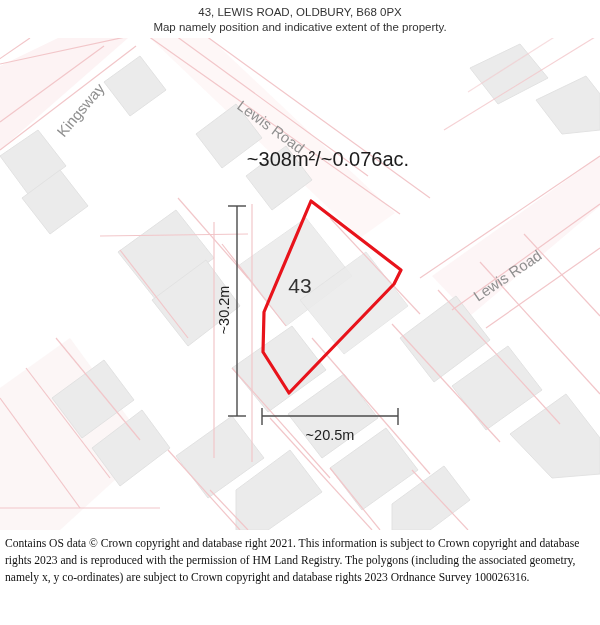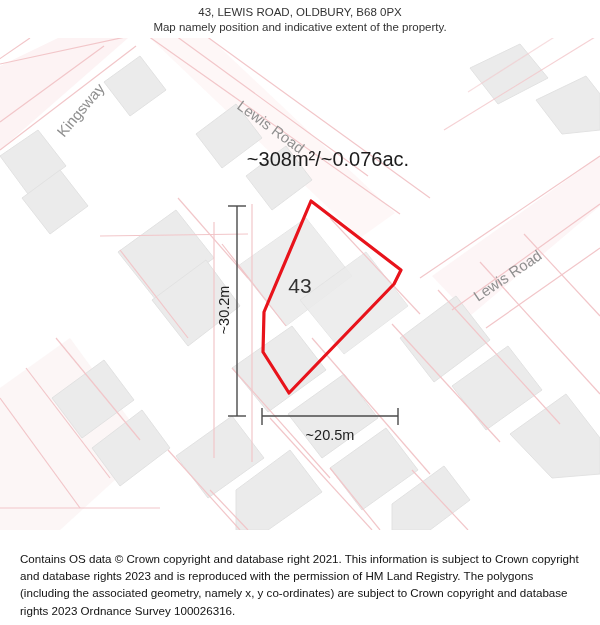--- a/index.html
+++ b/index.html
@@ -59,21 +59,22 @@
     top: 534px;
     left: 0;
     width: 600px;
     padding: 0 4px;
     box-sizing: border-box;
     font-size: 11.6px;
     line-height: 17.2px;
     color: #111111;
   }
   .footer p {
-    margin: 16px;
+    margin: 1px;
+    font-family: Liberation Serif, serif;
   }
 </style>
 </head>
 <body>
 
 <div class="page">
 
   <div class="header">
     <div class="title">43, LEWIS ROAD, OLDBURY, B68 0PX</div>
     <div class="subtitle">Map namely position and indicative extent of the property.</div>

